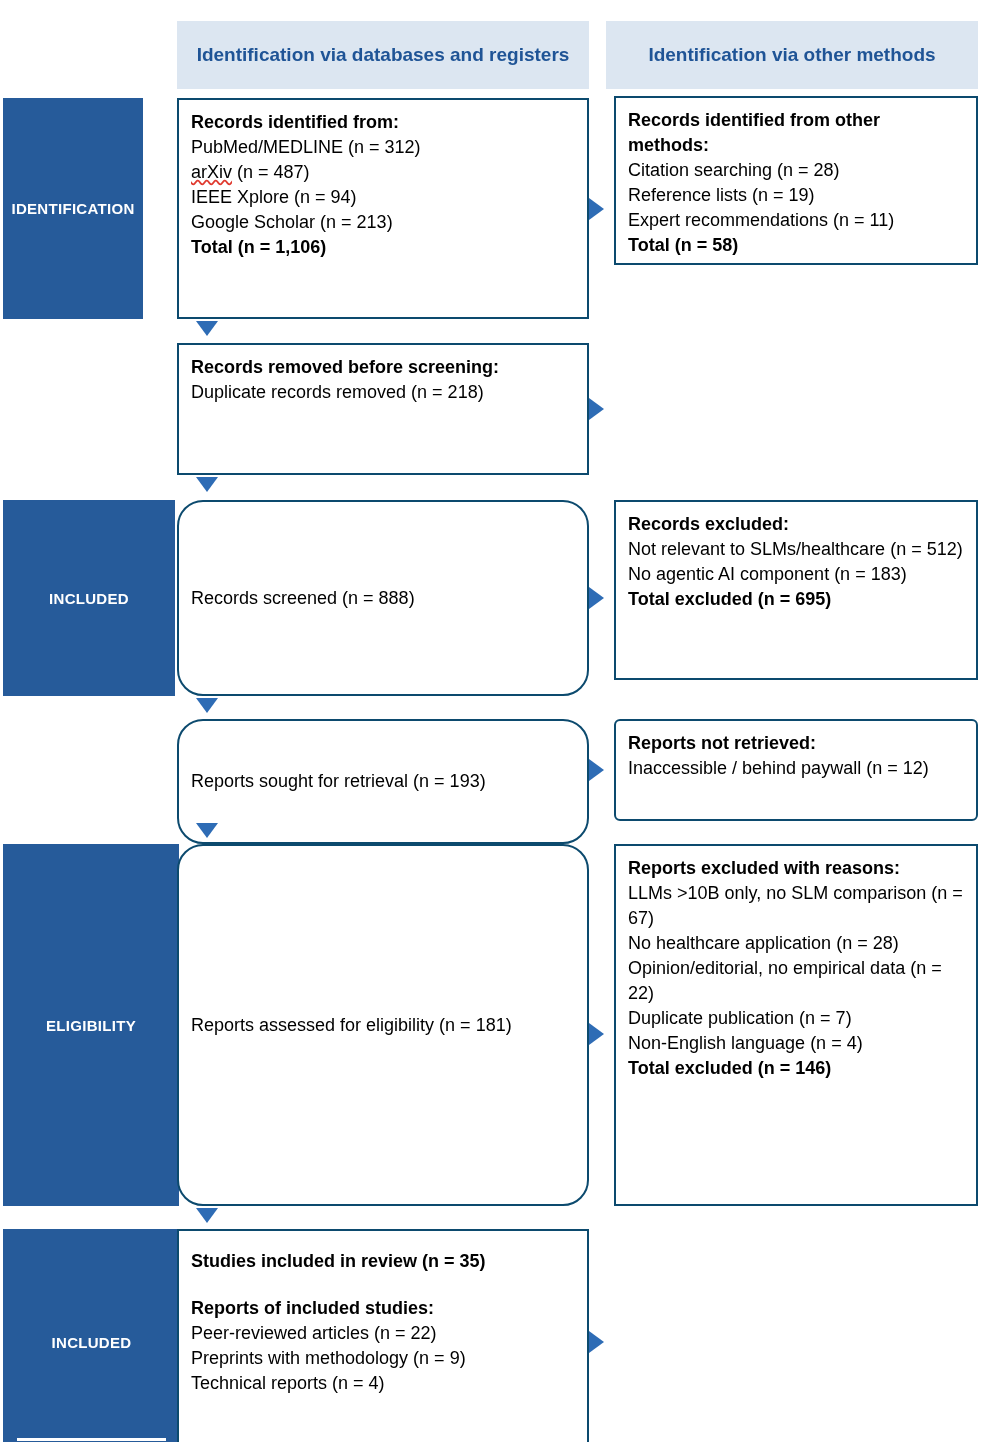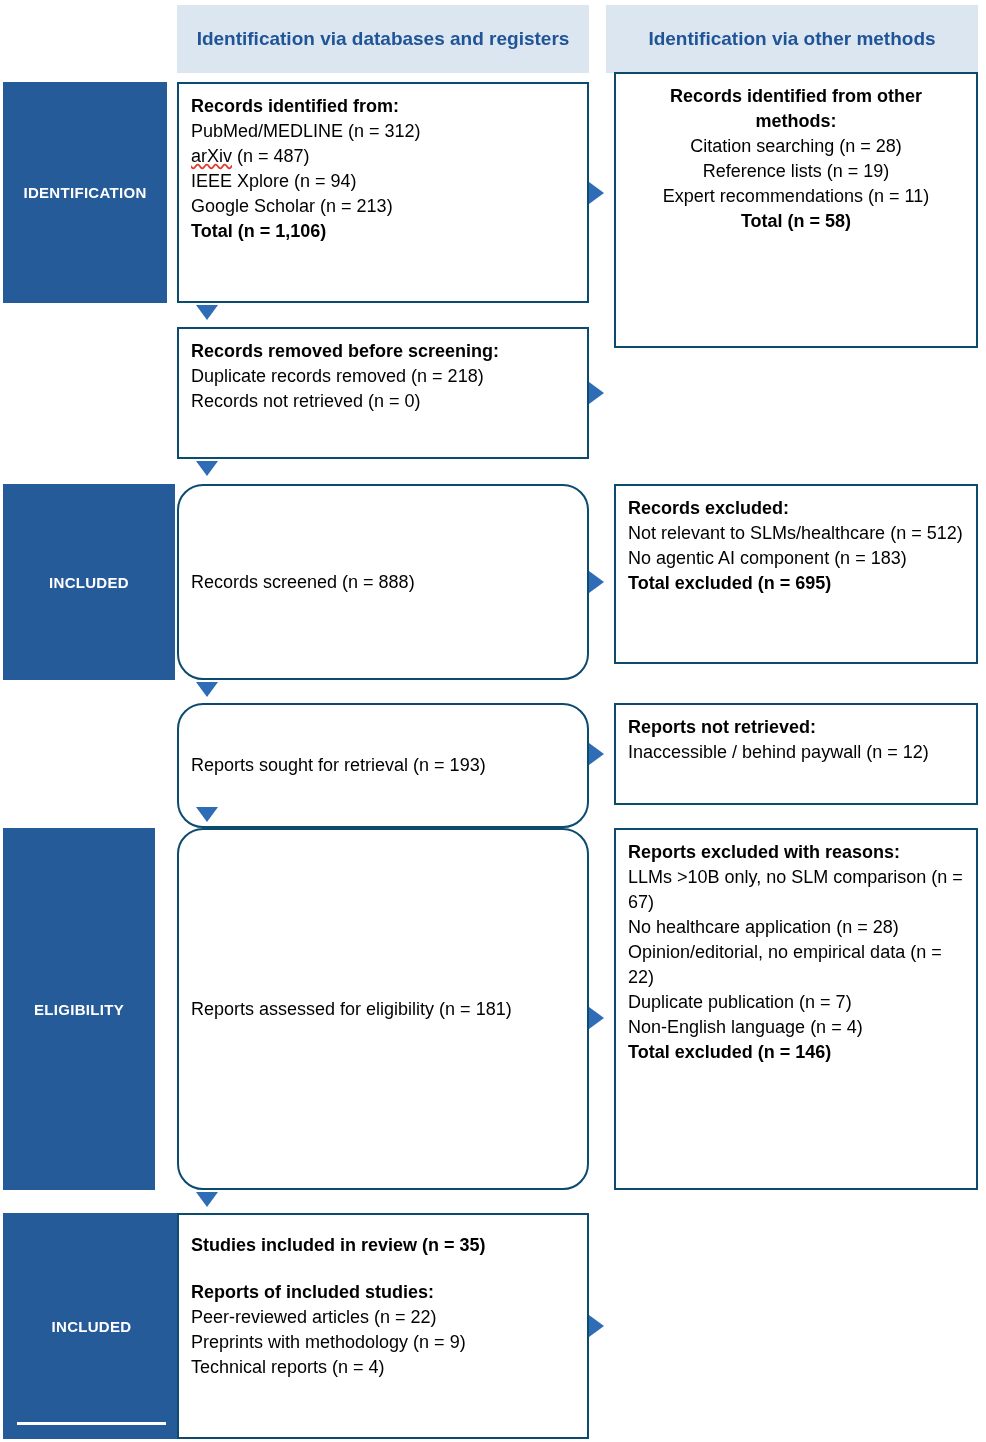--- a/index.html
+++ b/index.html
@@ -1,21 +1,21 @@
 <!DOCTYPE html>
 <html><head>
 <meta charset="utf-8">
 <style>
   html,body{margin:0;padding:0;background:#ffffff;}
   body{
     width:986px;height:1442px;position:relative;overflow:hidden;
     font-family:"Liberation Sans","DejaVu Sans",sans-serif;
     -webkit-font-smoothing:antialiased;
   }
-  .canvas{position:absolute;inset:0;}
+  .canvas{position:absolute;inset:0;margin-top:16px;}
 
   
   .hdr{
     position:absolute;background:#dce6f1;color:#1f5496;
     font-weight:bold;font-size:19px;line-height:26px;
     display:flex;align-items:center;justify-content:center;text-align:center;
     padding:0 8px;box-sizing:border-box;
   }
   #hdr-db{left:177px;top:5px;width:412px;height:68px;}
   #hdr-other{left:606px;top:5px;width:372px;height:68px;}
@@ -59,49 +59,48 @@
   }
 </style>
 </head>
 <body>
 
 <div class="canvas">
 
   <div class="hdr" id="hdr-db">Identification via databases and registers</div>
   <div class="hdr" id="hdr-other">Identification via other methods</div>
 
-  <div class="stage" style="left:3px;top:82px;width:164px;height:221px;">
+  <div class="stage" style="left:3px;top:82px;width:140px;height:221px;">
     <span>IDENTIFICATION</span>
   </div>
 
   <div class="box" style="left:177px;top:82px;width:412px;height:221px;">
     <div class="b">Records identified from:</div>
     <div>PubMed/MEDLINE (n = 312)</div>
     <div><span class="sp-err">arXiv</span><span> (n = 487)</span></div>
     <div>IEEE Xplore (n = 94)</div>
     <div>Google Scholar (n = 213)</div>
     <div class="b">Total (n = 1,106)</div>
   </div>
 
   <div class="arrow-r" style="left:589px;top:182px;"></div>
 
-  <div class="box" style="left:614px;top:72px;width:364px;height:276px;text-align:center;">
+  <div class="box" style="left:614px;top:80px;width:364px;height:169px;">
     <div class="b">Records identified from other methods:</div>
     <div>Citation searching (n = 28)</div>
     <div>Reference lists (n = 19)</div>
     <div>Expert recommendations (n = 11)</div>
     <div class="b">Total (n = 58)</div>
   </div>
 
   <div class="arrow-d" style="left:196px;top:305px;"></div>
 
   <div class="box" style="left:177px;top:327px;width:412px;height:132px;">
     <div class="b">Records removed before screening:</div>
     <div>Duplicate records removed (n = 218)</div>
-    <div>Records not retrieved (n = 0)</div>
   </div>
 
   <div class="arrow-r" style="left:589px;top:382px;"></div>
 
   <div class="arrow-d" style="left:196px;top:461px;"></div>
 
   <div class="stage" style="left:3px;top:484px;width:172px;height:196px;">
     <span>INCLUDED</span>
   </div>
 
@@ -119,28 +118,28 @@
   </div>
 
   <div class="arrow-d" style="left:196px;top:682px;"></div>
 
   <div class="box vcenter" style="left:177px;top:703px;width:412px;height:125px;">
     <div>Reports sought for retrieval (n = 193)</div>
   </div>
 
   <div class="arrow-r" style="left:589px;top:743px;"></div>
 
-  <div class="box" style="left:614px;top:703px;width:364px;height:102px;">
+  <div class="box" style="left:614px;top:703px;width:364px;height:102px;border-radius:6px;">
     <div class="b">Reports not retrieved:</div>
     <div>Inaccessible / behind paywall (n = 12)</div>
   </div>
 
   <div class="arrow-d" style="left:196px;top:807px;"></div>
 
-  <div class="stage" style="left:3px;top:828px;width:152px;height:362px;">
+  <div class="stage" style="left:3px;top:828px;width:176px;height:362px;">
     <span>ELIGIBILITY</span>
   </div>
 
   <div class="box vcenter" style="left:177px;top:828px;width:412px;height:362px;">
     <div>Reports assessed for eligibility (n = 181)</div>
   </div>
 
   <div class="arrow-r" style="left:589px;top:1007px;"></div>
 
   <div class="box" style="left:614px;top:828px;width:364px;height:362px;">

